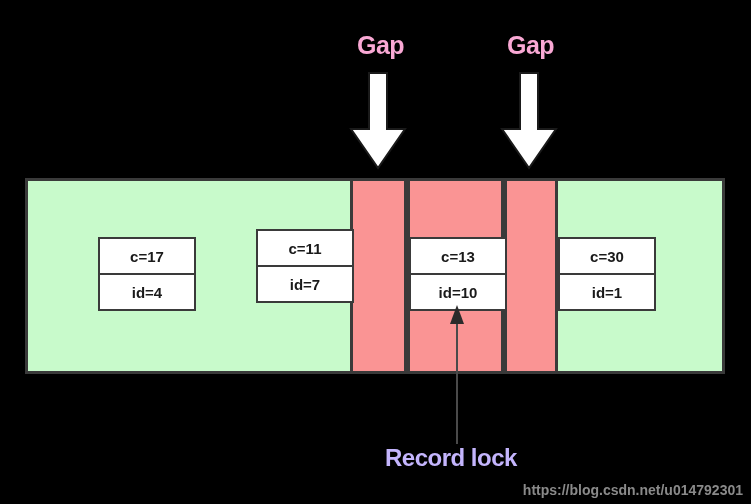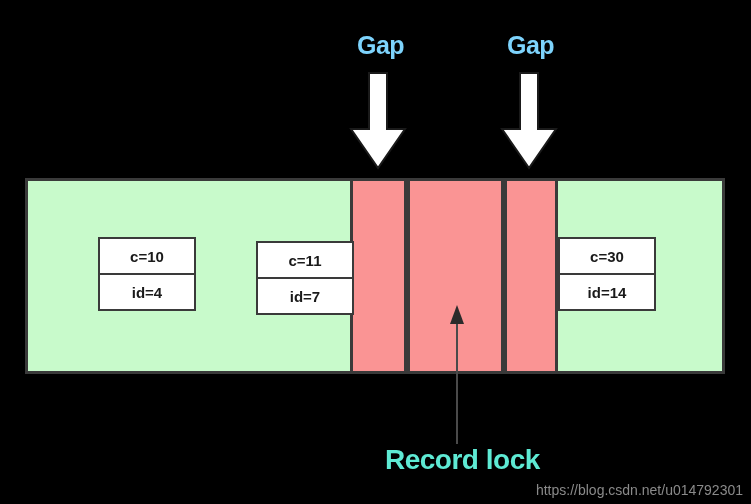--- a/index.html
+++ b/index.html
@@ -14,21 +14,21 @@
     position: relative;
     width: 751px;
     height: 504px;
     background: #000000;
     overflow: hidden;
   }
 
   
   .gap-label {
     position: absolute;
-    color: #7dd3fc;
+    color: #f9a8d4;
     font-size: 25px;
     font-weight: bold;
     letter-spacing: -0.5px;
     line-height: 1;
     white-space: nowrap;
   }
   #gap-label-1 { left: 357px; top: 33px; }
   #gap-label-2 { left: 507px; top: 33px; }
 
   
@@ -86,53 +86,53 @@
     color: #1a1a1a;
     font-size: 15px;
     font-weight: bold;
     letter-spacing: 0px;
   }
   .record-cell.top {
     border-bottom: 2px solid #3a3a3a;
   }
   
   #record-box-0 { left:  70px; top: 56px; }
-  #record-box-1 { left: 228px; top: 60px; }
+  #record-box-1 { left: 228px; top: 48px; }
   #record-box-2 { left: 381px; top: 56px; }
   #record-box-3 { left: 530px; top: 56px; }
 
   
   #record-lock-pointer {
     position: absolute;
     left: 440px;
     top: 304px;
     width: 34px;
     height: 140px;
   }
   #record-lock-label {
     position: absolute;
     left: 385px;
     top: 446px;
-    color: #5eead4;
-    font-size: 28px;
+    color: #c4b5fd;
+    font-size: 24px;
     font-weight: bold;
     letter-spacing: -0.5px;
     white-space: nowrap;
     line-height: 1;
     text-align: center;
   }
 
   
   #watermark {
     position: absolute;
     right: 8px;
     bottom: 6px;
     color: #8a8a8a;
     font-size: 14px;
-    font-weight: normal;
+    font-weight: bold;
     white-space: nowrap;
   }
 </style>
 </head>
 <body>
 
 <div id="canvas">
 
   <div id="gap-label-1" class="gap-label">Gap</div>
 
@@ -150,33 +150,37 @@
     </svg>
   </div>
 
   <div id="band-container">
 
     <div id="gap-band-1" class="band band-red"></div>
     <div id="record-band" class="band band-red"></div>
     <div id="gap-band-2" class="band band-red"></div>
 
     <div id="record-box-0" class="record-box">
-      <div class="record-cell top">c=10</div>
+      <div class="record-cell top">c=17</div>
       <div class="record-cell">id=4</div>
     </div>
 
     <div id="record-box-1" class="record-box">
       <div class="record-cell top">c=11</div>
       <div class="record-cell">id=7</div>
     </div>
 
+    <div id="record-box-2" class="record-box">
+      <div class="record-cell top">c=13</div>
+      <div class="record-cell">id=10</div>
+    </div>
 
     <div id="record-box-3" class="record-box">
       <div class="record-cell top">c=30</div>
-      <div class="record-cell">id=14</div>
+      <div class="record-cell">id=1</div>
     </div>
 
   </div>
 
   <div id="record-lock-pointer">
     <svg width="34" height="140" viewBox="0 0 34 140" xmlns="http://www.w3.org/2000/svg">
       <line x1="17" y1="140" x2="17" y2="12" stroke="#4a4a4a" stroke-width="2"></line>
       <polygon points="17,1 24,20 10,20" fill="#2b2b2b"></polygon>
     </svg>
   </div>

